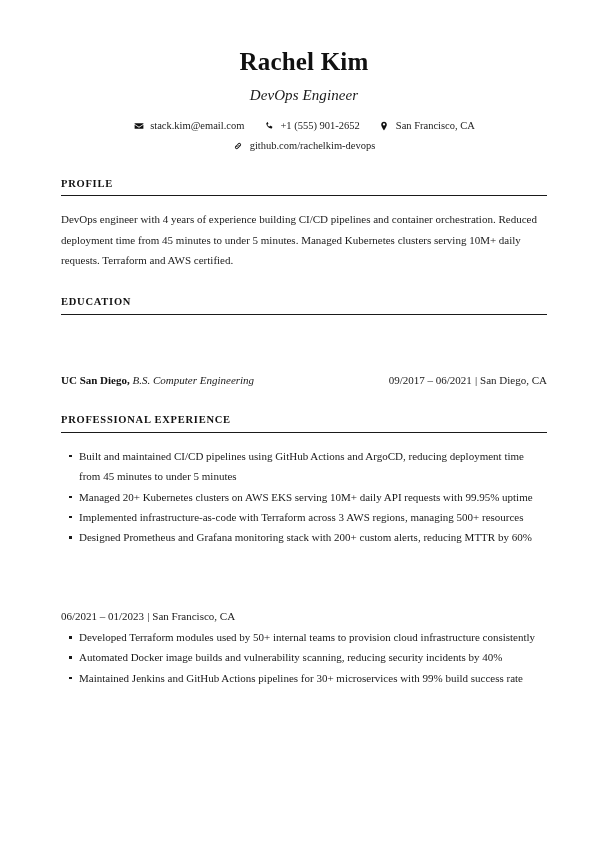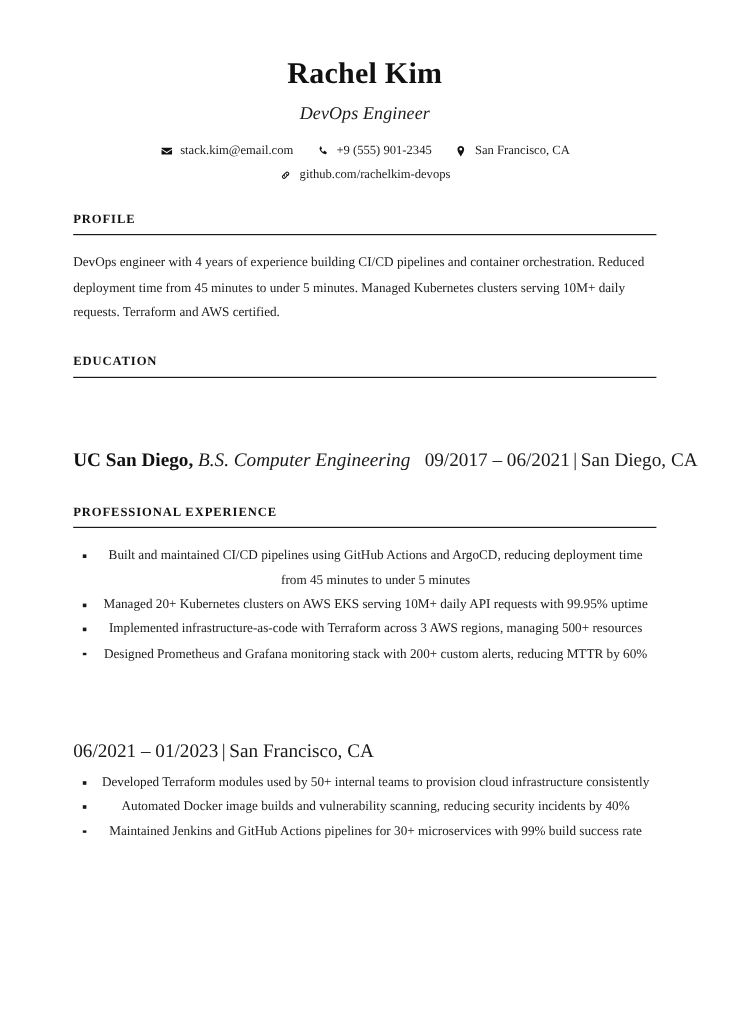--- a/index.html
+++ b/index.html
@@ -113,21 +113,21 @@
   }
 
   
   .entry { margin-bottom: 2px; }
   .entry + .entry { margin-top: 16px; }
 
   .entry-head {
     display: flex;
     justify-content: space-between;
     align-items: baseline;
-    font-size: 16px;
+    font-size: 11px;
     line-height: 1.5;
     gap: 12px;
   }
   .entry-left { white-space: nowrap; }
   .org {
     font-weight: bold;
     color: #111111;
   }
   .role {
     font-style: italic;
@@ -145,21 +145,20 @@
     list-style: none;
     margin: 3px 0 0 0;
     padding: 0;
   }
   .bullets li {
     position: relative;
     font-size: 11px;
     line-height: 1.85;
     padding-left: 18px;
     color: #1a1a1a;
-    text-align: center;
   }
   .bullets li::before {
     content: "";
     position: absolute;
     left: 8px;
     top: 9px;
     width: 2.5px;
     height: 2.5px;
     background: #1a1a1a;
     border-radius: 0;
@@ -183,21 +182,21 @@
         </span>
         <span class="contact-text">stack.kim@email.com</span>
       </span>
 
       <span class="contact-item">
         <span class="ic">
           <svg viewBox="0 0 16 16" aria-hidden="true">
               <path d="M4.3 1.3c.5-.2 1 0 1.3.4l1.2 2c.3.4.2 1-.2 1.3l-.9.7c-.1.1-.2.3-.1.5.5 1.2 1.5 2.2 2.7 2.7.2.1.4 0 .5-.1l.7-.9c.3-.4.9-.5 1.3-.2l2 1.2c.4.3.6.8.4 1.3l-.5 1.2c-.2.5-.7.8-1.2.7C7.5 11.5 4.5 8.5 3.6 4.4c-.1-.5.2-1 .7-1.2l1-1.9z"></path>
             </svg>
         </span>
-        <span class="contact-text">+9 (555) 901-2345</span>
+        <span class="contact-text">+1 (555) 901-2652</span>
       </span>
 
       <span class="contact-item">
         <span class="ic">
           <svg viewBox="0 0 16 16" aria-hidden="true">
               <path d="M8 1C5.5 1 3.5 3 3.5 5.5 3.5 9 8 15 8 15s4.5-6 4.5-9.5C12.5 3 10.5 1 8 1zm0 6.2a1.9 1.9 0 110-3.8 1.9 1.9 0 010 3.8z"></path>
             </svg>
         </span>
         <span class="contact-text">San Francisco, CA</span>
       </span>

